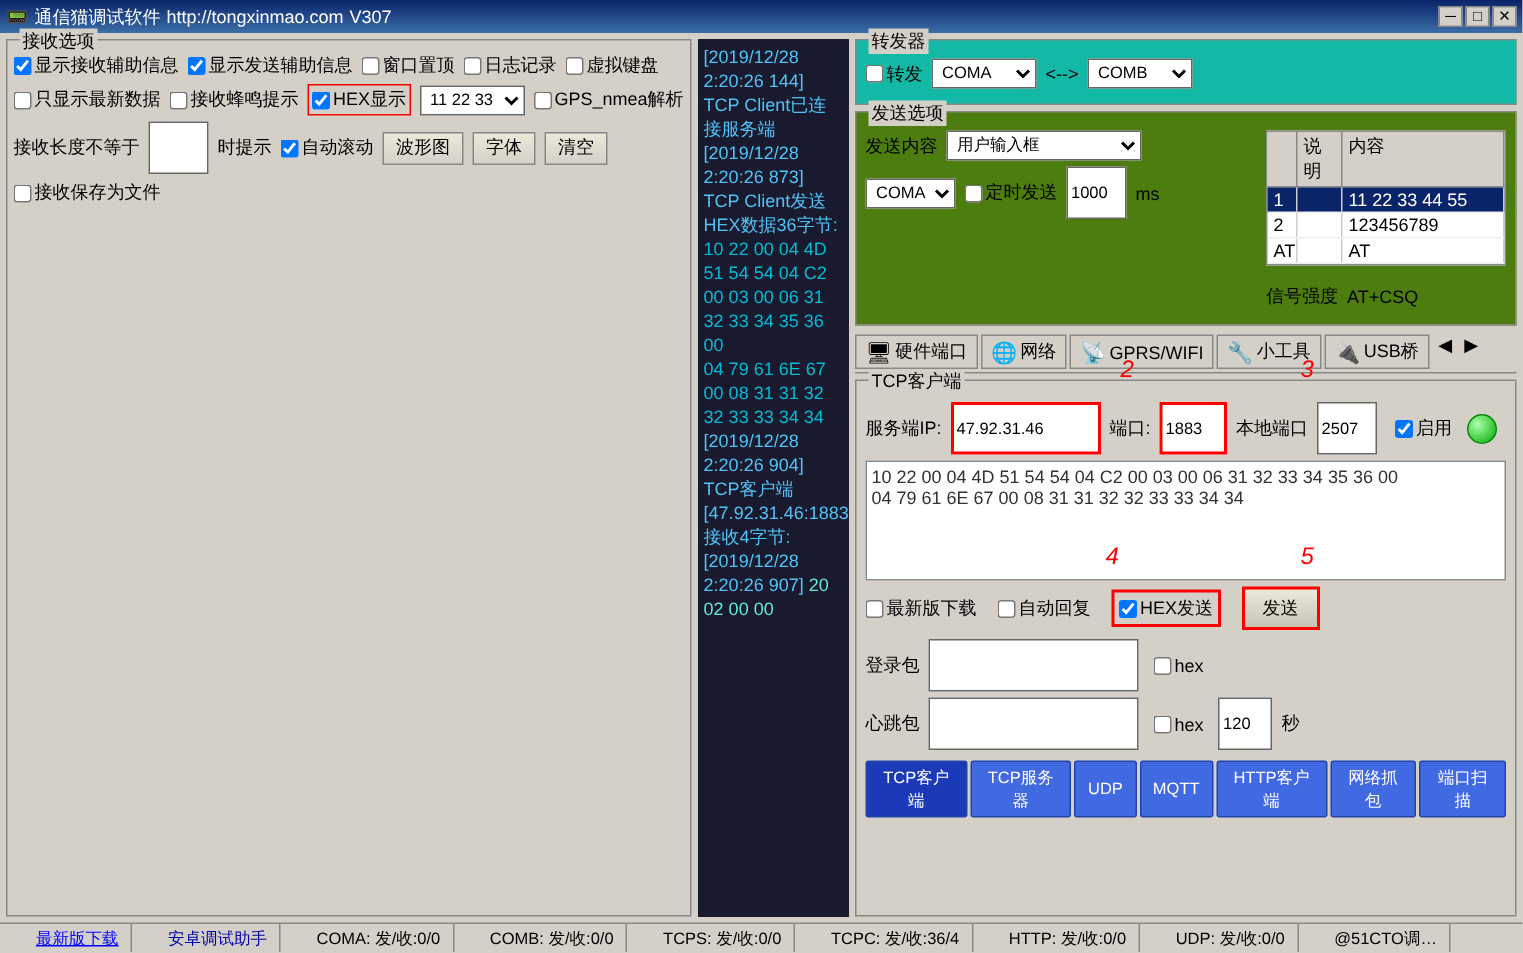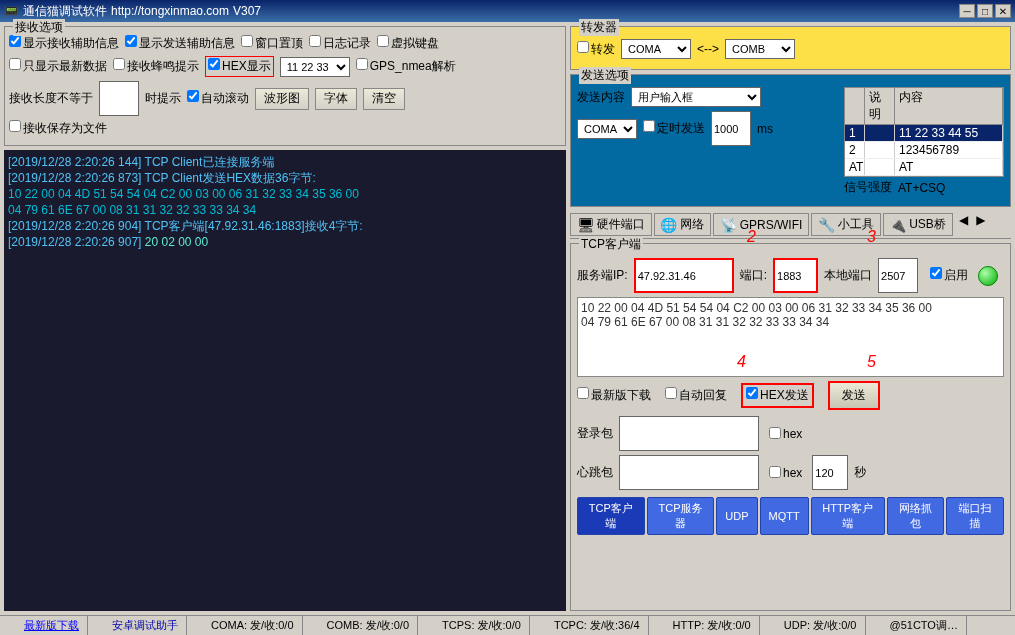--- a/index.html
+++ b/index.html
@@ -29,21 +29,21 @@
       height: calc(635px - 22px - 20px);
       background: #d4d0c8;
       padding: 4px;
       gap: 4px;
     }
 
     
     .left-panel {
       flex: 0 0 562px;
       display: flex;
-      flex-direction: column;
+      flex-direction: row;
       gap: 4px;
     }
 
     .group-box {
       border: 1px solid #888;
       background: #d4d0c8;
       position: relative;
       padding: 4px;
     }
     .group-box-title {
@@ -54,21 +54,21 @@
       padding: 0 2px;
       font-size: 12px;
     }
 
     .receive-options {
       padding-top: 8px;
     }
 
     .row { display: flex; align-items: center; gap: 6px; margin-bottom: 4px; flex-wrap: wrap; }
 
-    .checkbox-label { display: flex; gap: 2px; cursor: pointer; white-space: nowrap; }
+    .checkbox-label { display: flex; align-items: center; gap: 2px; cursor: pointer; white-space: nowrap; }
     input[type="checkbox"] { width: 12px; height: 12px; margin: 0; }
 
     .text-input {
       border: 1px solid #666;
       background: white;
       height: 35px;
       padding: 0 2px;
       font-size: 11px;
     }
 
@@ -101,31 +101,31 @@
     .right-panel {
       flex: 1;
       display: flex;
       flex-direction: column;
       gap: 4px;
     }
 
     .forwarder-box {
       border: 1px solid #888;
       padding: 6px;
-      background: #fde047;
+      background: #14b8a6;
       position: relative;
     }
     .forwarder-box .group-box-title {
       top: -8px; left: 8px;
     }
 
     .send-options-box {
       border: 1px solid #888;
       padding: 6px;
-      background: #0369a1;
+      background: #4d7c0f;
       position: relative;
     }
 
     .select-ctrl {
       border: 1px solid #666;
       background: white;
       height: 20px;
       font-size: 11px;
       padding: 0 2px;
     }
@@ -404,21 +404,21 @@
               <div style="width: 20px;">2</div>
               <div style="width: 30px;"> </div>
               <div style="flex:1;">123456789</div>
             </div>
             <div class="desc-row">
               <div style="width: 20px;">AT</div>
               <div style="width: 30px;"> </div>
               <div style="flex:1;">AT</div>
             </div>
           </div>
-          <div class="row" style="margin-top: 2px;">
+          <div class="row" style="margin-top: 12px;">
             <span>信号强度</span>
             <span>AT+CSQ</span>
           </div>
         </div>
       </div>
     </div>
 
     <div class="icon-bar">
       <div class="icon-tab">
         <span class="ico">🖥</span>

